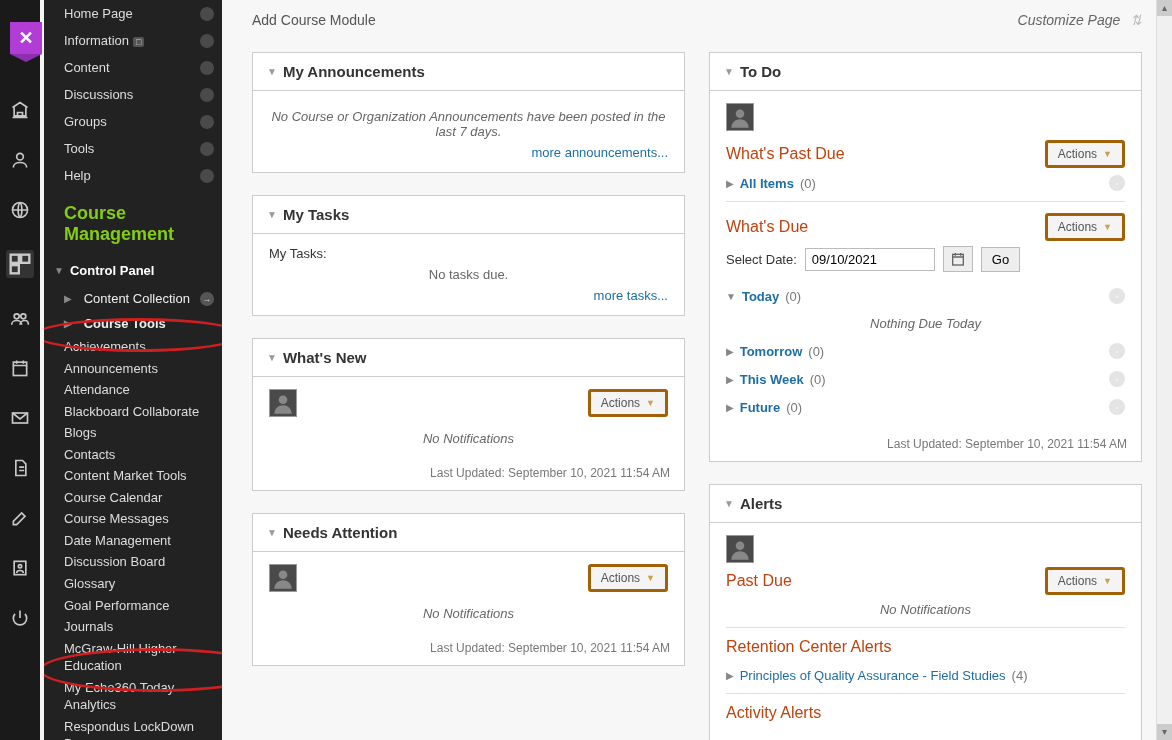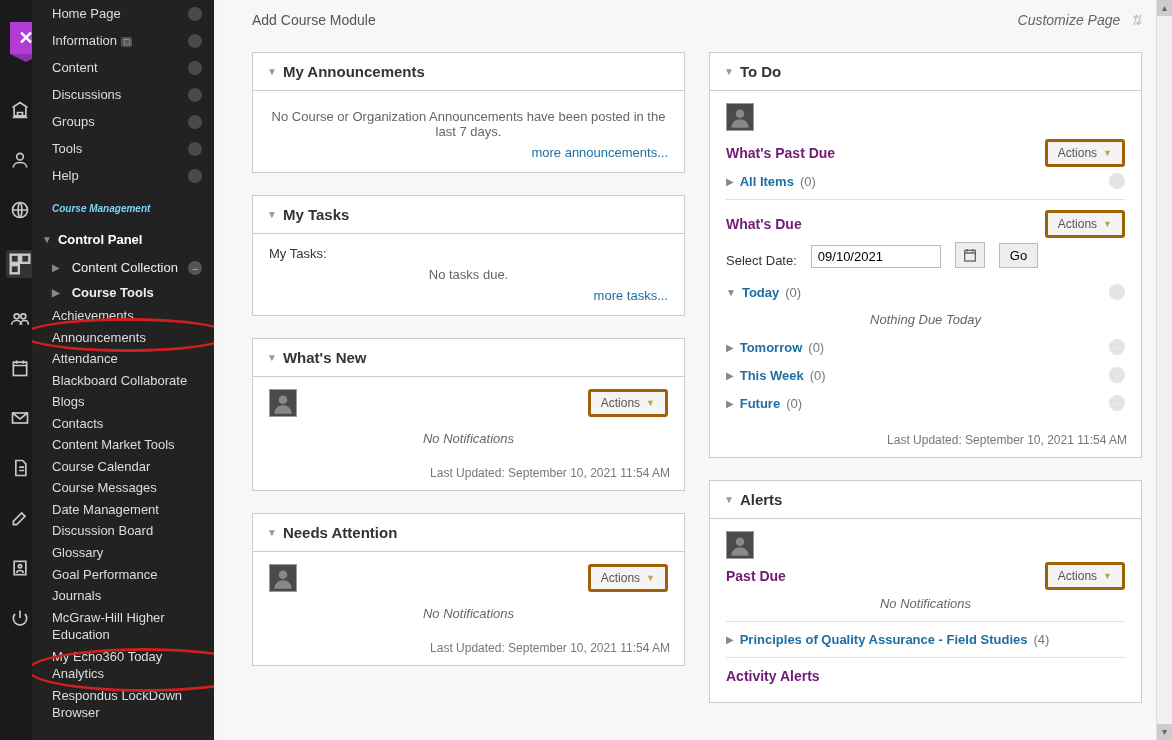--- a/index.html
+++ b/index.html
@@ -27,32 +27,32 @@
     font-size:18px; font-weight:bold; border-radius:0;
   }
   .close-tab::after{
     content:""; position:absolute; bottom:-8px; left:0;
     border-left:16px solid transparent; border-right:16px solid transparent;
     border-top:8px solid #8e2fb0;
   }
 
   
   .sidebar {
-    position:absolute; left:32px; top:0; width:182px; height:740px;
+    position:absolute; left:44px; top:0; width:182px; height:740px;
     background:#222; color:#ddd; overflow:hidden;
     font-size:13px;
   }
   .menu-item {
     display:flex; align-items:center; justify-content:space-between;
     padding:6px 12px 6px 20px; cursor:pointer;
   }
   .menu-circle { width:14px; height:14px; border-radius:50%; background:#4a4a4a; display:inline-block;}
   .menu-info-badge { font-size:9px; background:#555; color:#ccc; padding:0 3px; border-radius:2px; margin-left:4px;}
   .section-head {
-    font-weight:bold; color:#7dd3fc; padding:14px 12px 8px 20px; font-size:10px;font-style:italic;
+    font-weight:bold; color:#84cc16; padding:14px 12px 8px 20px; font-size:18px;
   }
   .cp-head { color:#fff; font-weight:bold; padding:10px 12px 8px 20px; font-size:13px;
     display:flex; align-items:center; gap:6px;}
   .cp-chev { color:#888; font-size:10px; margin-left:-10px;}
   .cp-row {
     display:flex; align-items:center; justify-content:space-between;
     padding:5px 12px 5px 20px; color:#eee; cursor:pointer; font-size:13px;
   }
   .cp-row .chev { color:#888; font-size:10px; margin-right:6px;}
   .cp-row.bold { font-weight:bold; }
@@ -81,49 +81,49 @@
   .card {
     background:#fff; border:1px solid #ccc;
   }
   .card-header {
     padding:10px 14px; font-weight:bold; color:#333; font-size:15px;
     border-bottom:1px solid #ccc;
     display:flex; align-items:center; gap:6px;
   }
   .card-header .toggle { color:#999; font-size:10px;}
   .card-body { padding:12px 16px; font-size:13px; color:#333;}
-  .muted-center { text-align:center; color:#666; padding:6px 0;}
+  .muted-center { text-align:center; color:#666; font-style:italic; padding:6px 0;}
   .link { color:#1d6ea5; cursor:pointer;}
   .card-footer { text-align:right; padding:4px 14px 10px; color:#777; font-size:12px;}
   .avatar {
     width:28px; height:28px; background:#4a4a4a; display:inline-block;
     border:1px solid #999;
   }
   .avatar svg { width:100%; height:100%;}
   .actions-btn {
     background:#f4f4f4; border:3px solid #a16207; padding:4px 10px;
     font-size:12px; color:#555; cursor:pointer; display:inline-flex; align-items:center; gap:6px;
     border-radius:3px;
   }
   .actions-btn .down { color:#c8a24a; font-size:9px;}
   .row-flex { display:flex; justify-content:space-between; align-items:center;}
-  .subhead { font-weight:bold; padding:6px 0; color:#701a75; font-size:14px;}
+  .subhead { font-weight:normal; padding:6px 0; color:#c2410c; font-size:16px;}
   .expand-row {
     display:flex; align-items:center; justify-content:space-between;
     padding:6px 0; cursor:pointer;
   }
   .expand-row .lead { display:flex; align-items:center; gap:6px;}
   .tri { color:#888; font-size:10px;}
   .count { color:#777;}
   .circle-btn {
     width:16px; height:16px; border-radius:50%; background:#e4e4e4;
     display:inline-flex; align-items:center; justify-content:center;
     color:#fff; font-size:10px;
   }
-  .date-row { display:flex; align-items:flex-end; gap:14px; padding:4px 0 10px 0;}
+  .date-row { display:flex; align-items:center; gap:8px; padding:4px 0 10px 0;}
   .date-input {
     border:1px solid #bbb; padding:3px 6px; width:130px; font-size:13px; background:#fff;
   }
   .cal-btn {
     width:30px; height:26px; border:1px solid #bbb; background:#eee;
     display:flex; align-items:center; justify-content:center; cursor:pointer;
     font-size:14px;
   }
   .go-btn {
     border:1px solid #bbb; background:#eee; padding:4px 10px; cursor:pointer; font-size:13px;
@@ -462,24 +462,25 @@
               </svg></span>
           <div class="row-flex" style="margin-top:1px;">
             <div class="subhead">Past Due</div>
             <button class="actions-btn">
                 <span>Actions</span>
                 <span class="down">▼</span>
               </button>
           </div>
           <div class="muted-center" style="font-style:italic;">No Notifications</div>
           <hr class="hr">
+          <div class="subhead">Retention Center Alerts</div>
           <div class="expand-row">
             <span class="lead">
                 <span class="tri">▶</span>
-                <span class="link" style="font-weight:bold;">Principles of Quality Assurance - Field Studies</span> 
+                <span class="link" style="font-weight:normal;">Principles of Quality Assurance - Field Studies</span> 
                 <span class="count">(4)</span>
               </span>
           </div>
           <hr class="hr">
           <div class="subhead">Activity Alerts</div>
         </div>
       </div>
 
     </div>
   </div>

